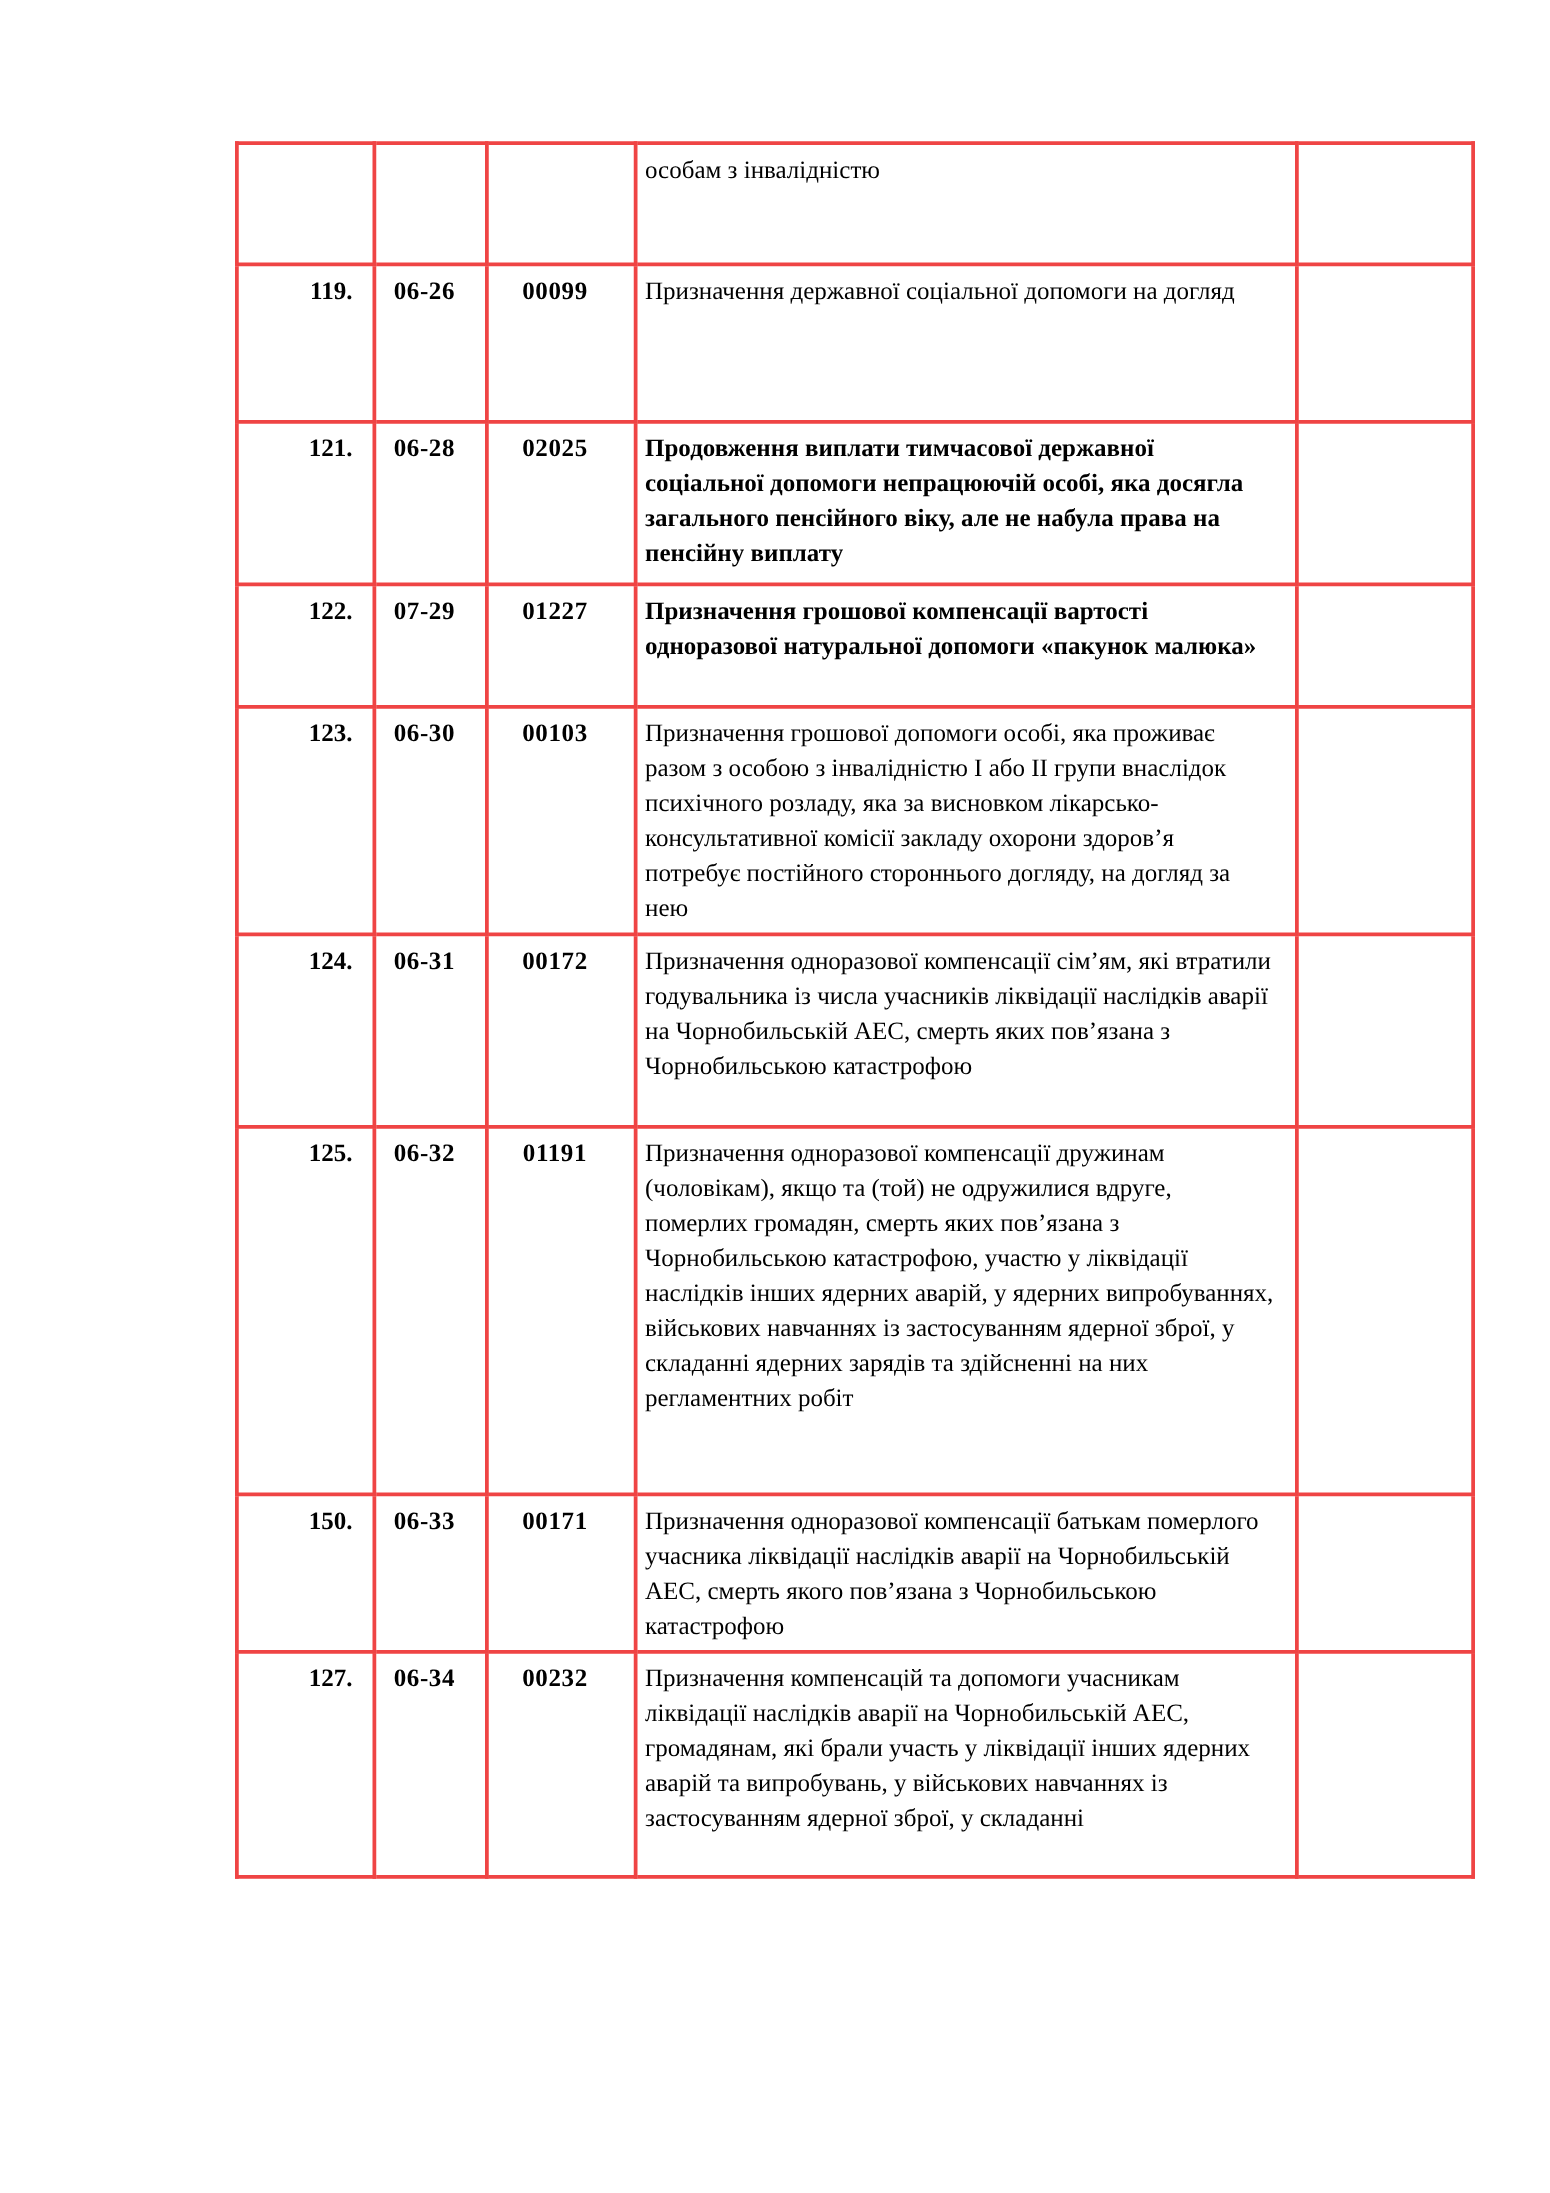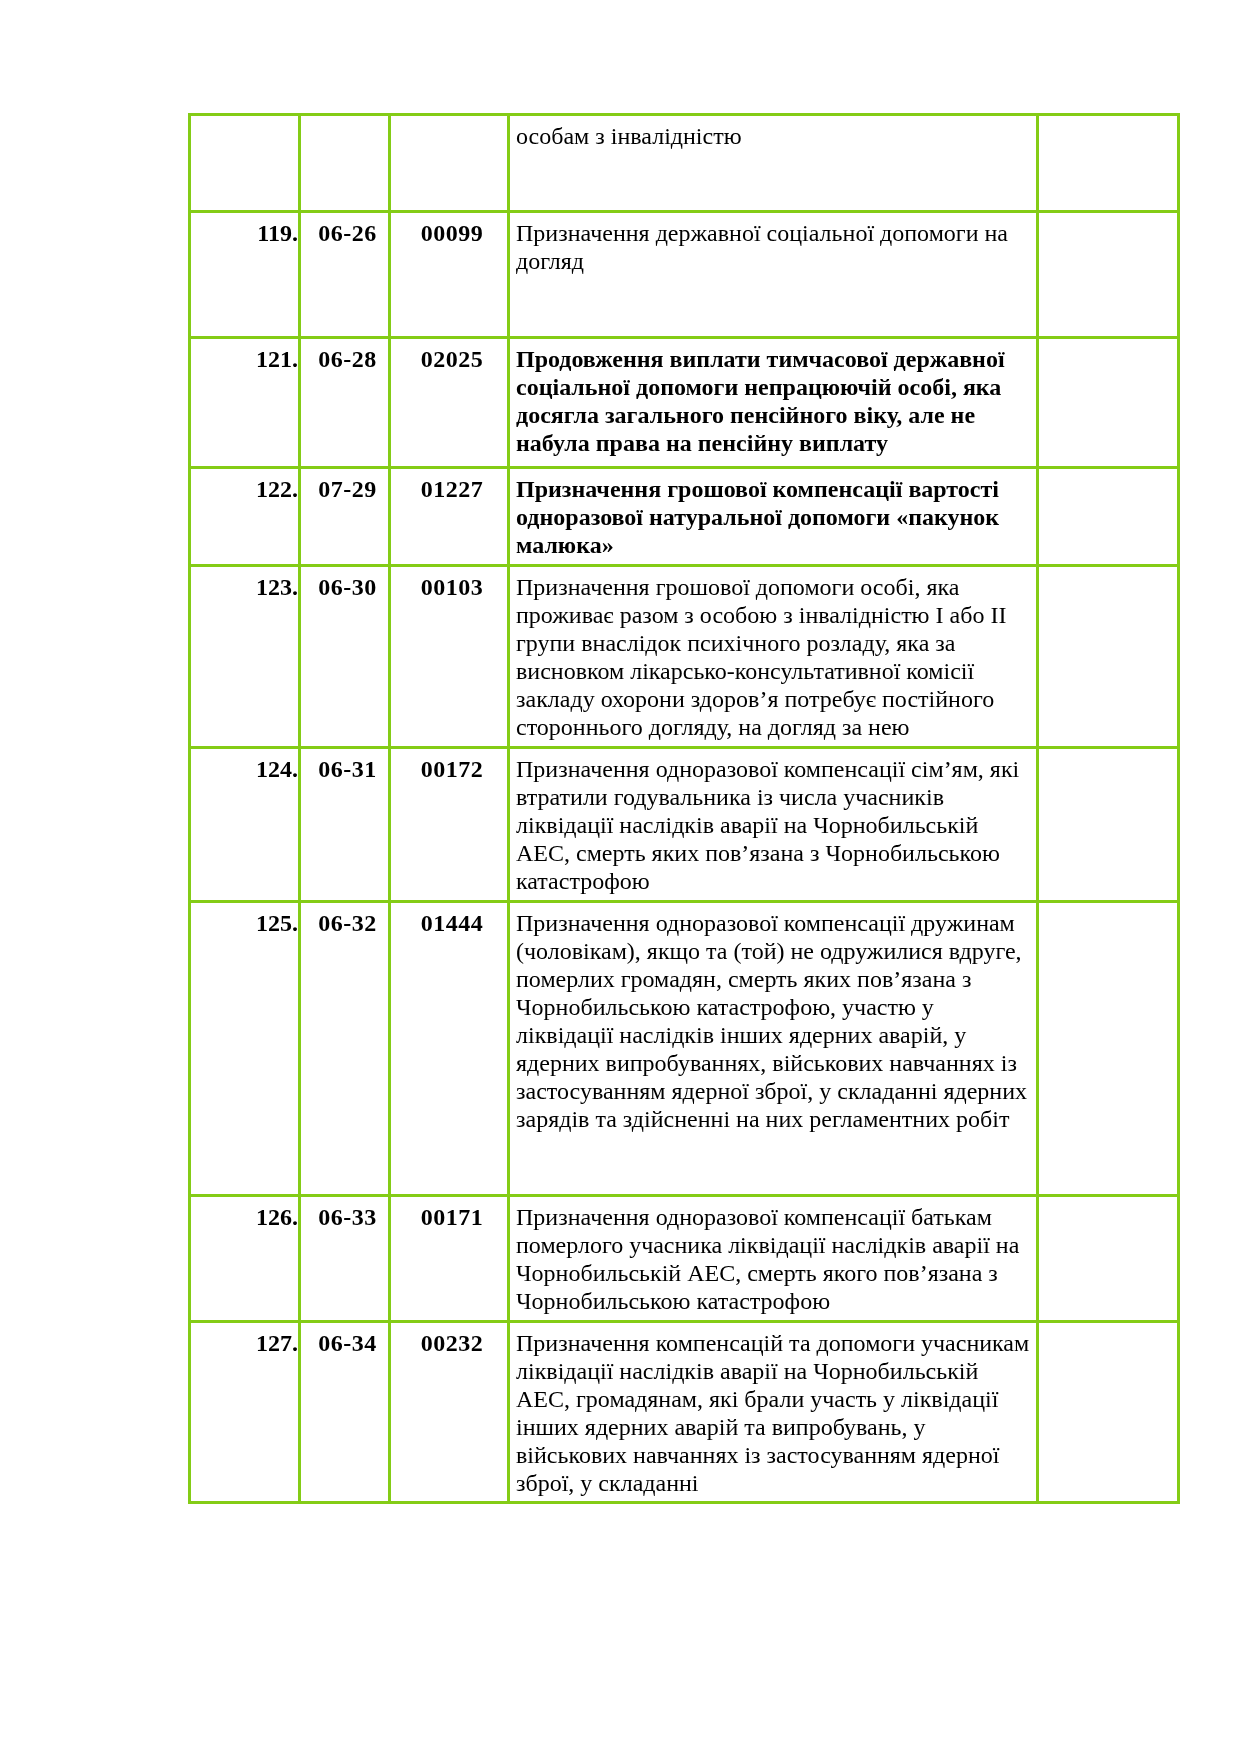--- a/index.html
+++ b/index.html
@@ -23,25 +23,25 @@
   }
   table.doc-table {
     position: absolute;
     left: 188px;
     top: 113px;
     width: 989px;
     border-collapse: collapse;
     table-layout: fixed;
   }
   table.doc-table td {
-    border: 3px solid #84cc16;
+    border: 3px solid #ef4444;
     vertical-align: top;
-    font-size: 24px;
+    font-size: 20px;
     line-height: 28px;
-    padding: 6px 0 4px 6px;
+    padding: 6px 16px 4px 6px;
     overflow: hidden;
   }
   td.col-num {
     text-align: right;
     font-weight: bold;
     padding-right: 9px;
   }
   td.col-code1, td.col-code2 {
     text-align: center;
     font-weight: bold;
@@ -112,26 +112,26 @@
         <tr style="height: 154px;">
       <td class="col-num">124.</td>
       <td class="col-code1">06-31</td>
       <td class="col-code2">00172</td>
       <td class="col-desc">Призначення одноразової компенсації сім’ям, які втратили годувальника із числа учасників ліквідації наслідків аварії на Чорнобильській АЕС, смерть яких пов’язана з Чорнобильською катастрофою</td>
       <td class="col-notes"></td>
     </tr>
         <tr style="height: 294px;">
       <td class="col-num">125.</td>
       <td class="col-code1">06-32</td>
-      <td class="col-code2">01444</td>
+      <td class="col-code2">01191</td>
       <td class="col-desc">Призначення одноразової компенсації дружинам (чоловікам), якщо та (той) не одружилися вдруге, померлих громадян, смерть яких пов’язана з Чорнобильською катастрофою, участю у ліквідації наслідків інших ядерних аварій, у ядерних випробуваннях, військових навчаннях із застосуванням ядерної зброї, у складанні ядерних зарядів та здійсненні на них регламентних робіт</td>
       <td class="col-notes"></td>
     </tr>
         <tr style="height: 126px;">
-      <td class="col-num">126.</td>
+      <td class="col-num">150.</td>
       <td class="col-code1">06-33</td>
       <td class="col-code2">00171</td>
       <td class="col-desc">Призначення одноразової компенсації батькам померлого учасника ліквідації наслідків аварії на Чорнобильській АЕС, смерть якого пов’язана з Чорнобильською катастрофою</td>
       <td class="col-notes"></td>
     </tr>
         <tr style="height: 180px;">
       <td class="col-num">127.</td>
       <td class="col-code1">06-34</td>
       <td class="col-code2">00232</td>
       <td class="col-desc">Призначення компенсацій та допомоги учасникам ліквідації наслідків аварії на Чорнобильській АЕС, громадянам, які брали участь у ліквідації інших ядерних аварій та випробувань, у військових навчаннях із застосуванням ядерної зброї, у складанні</td>

